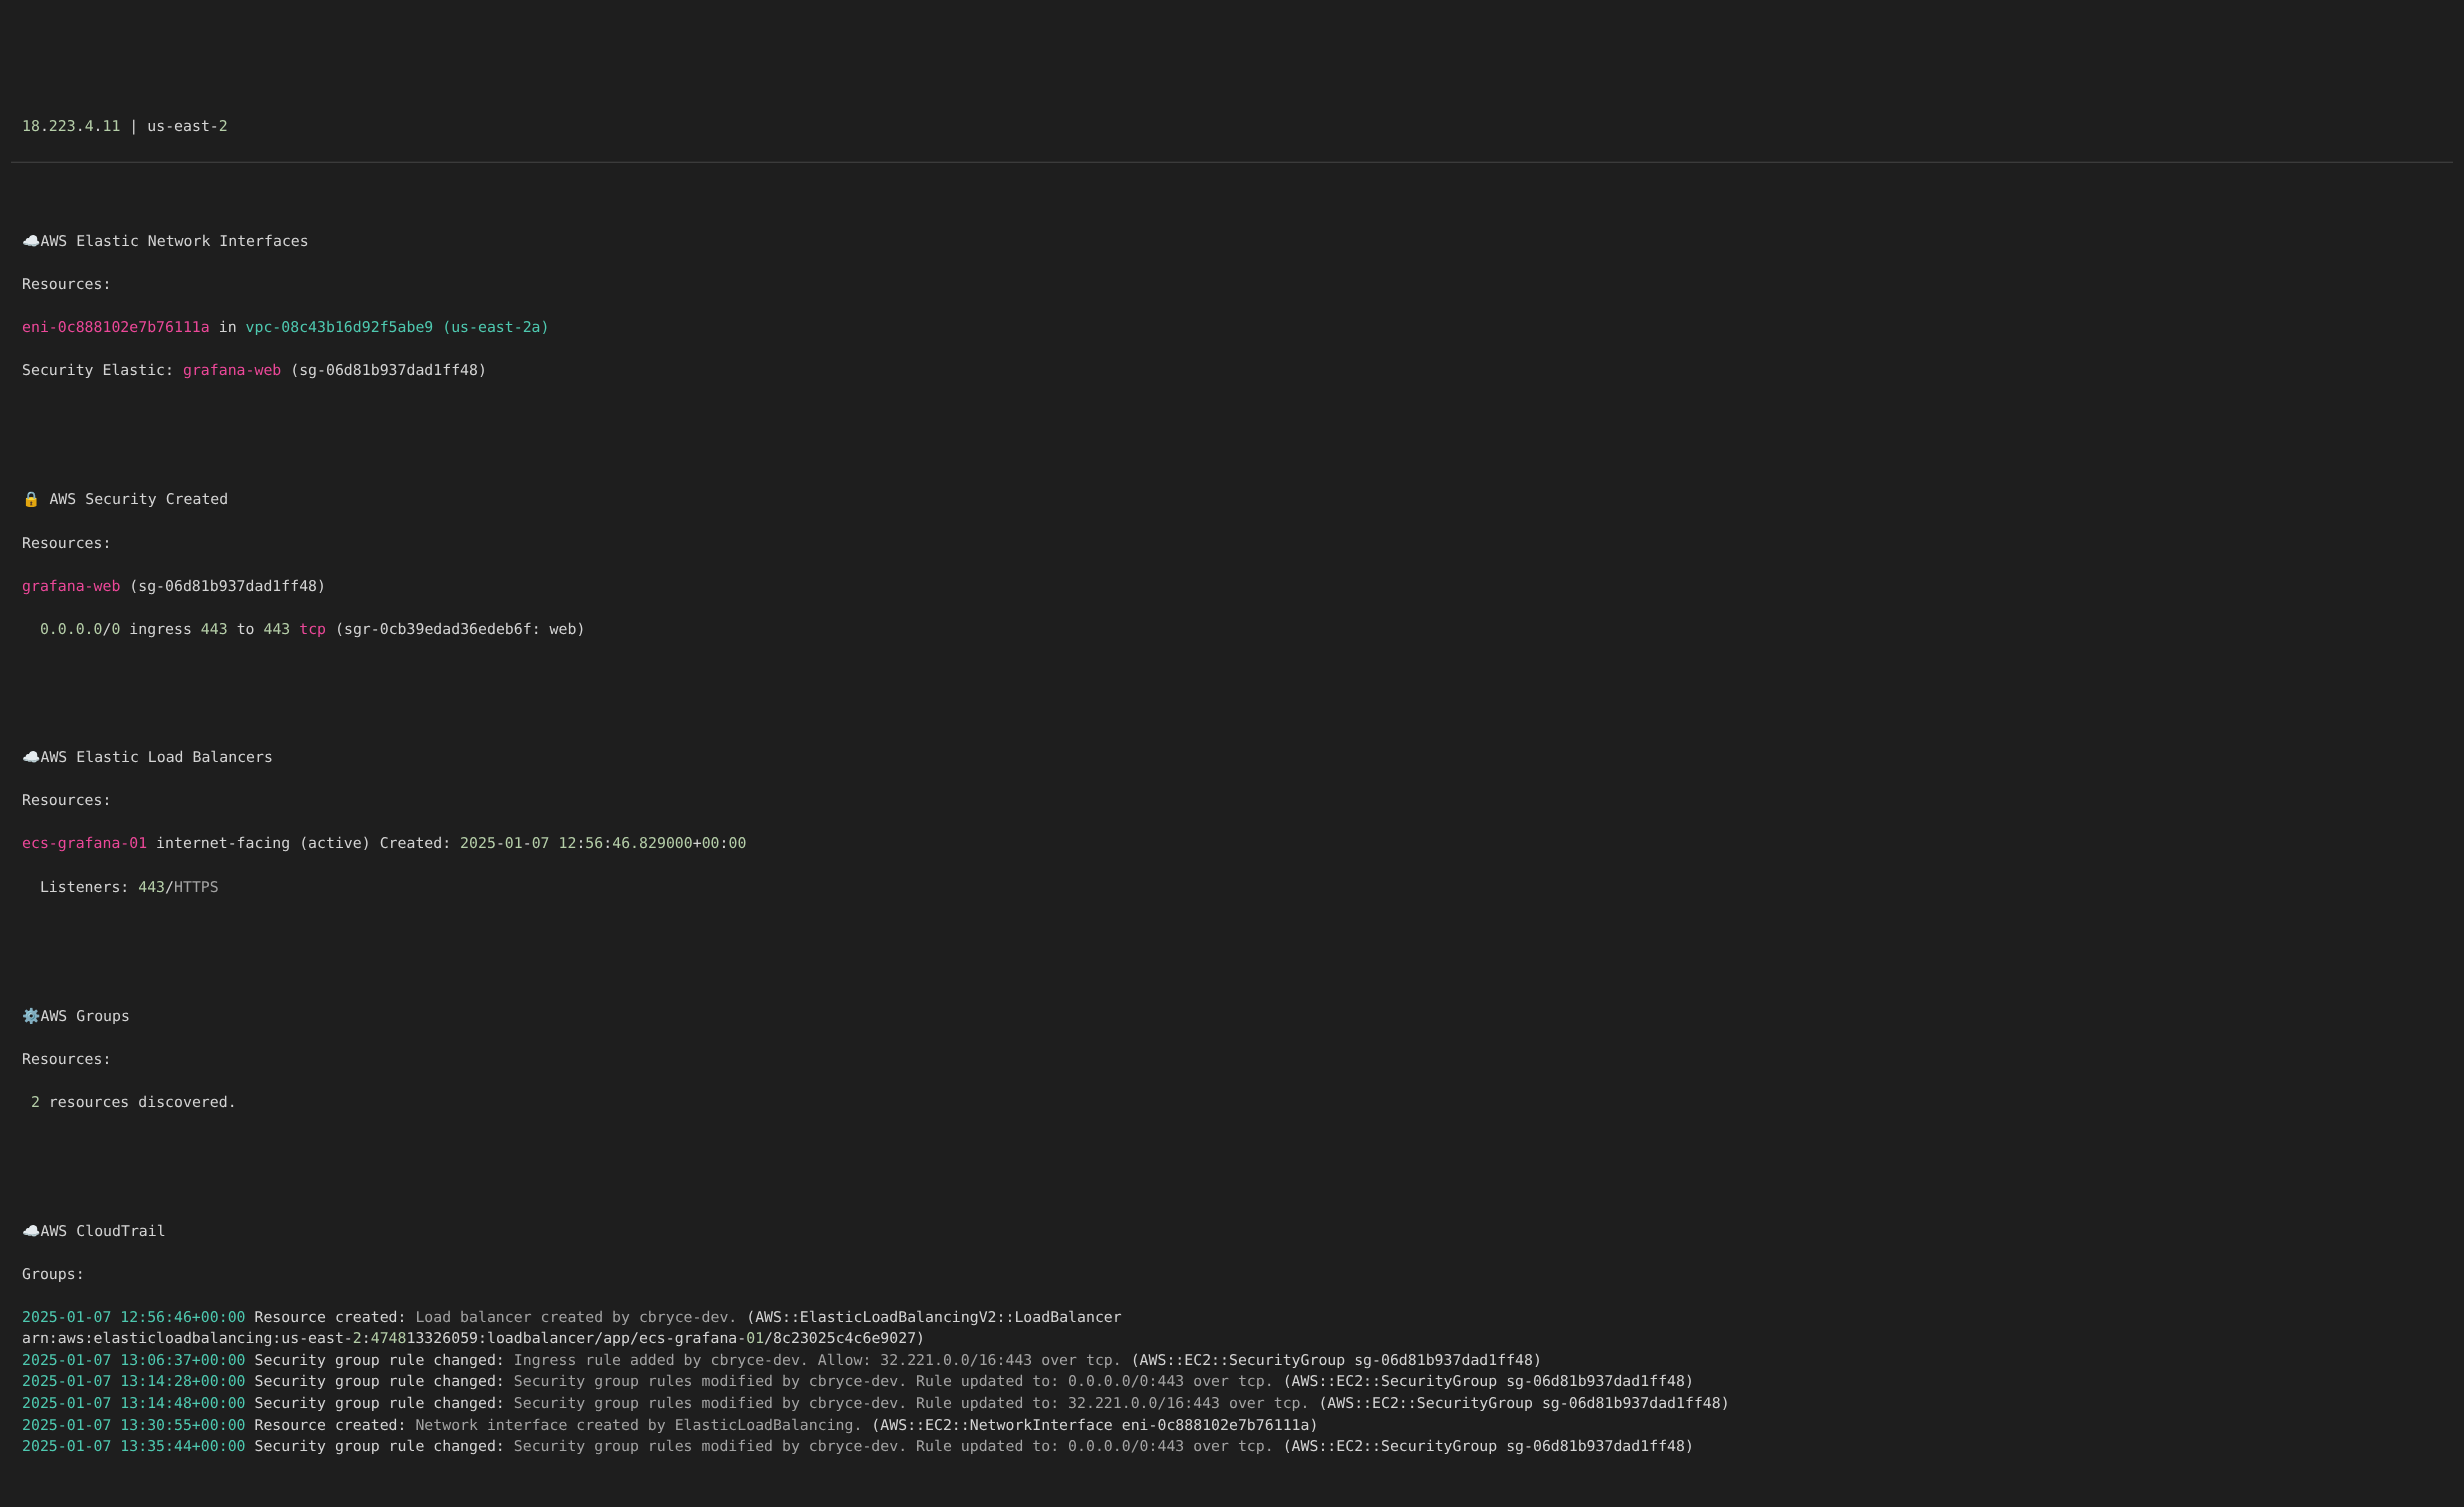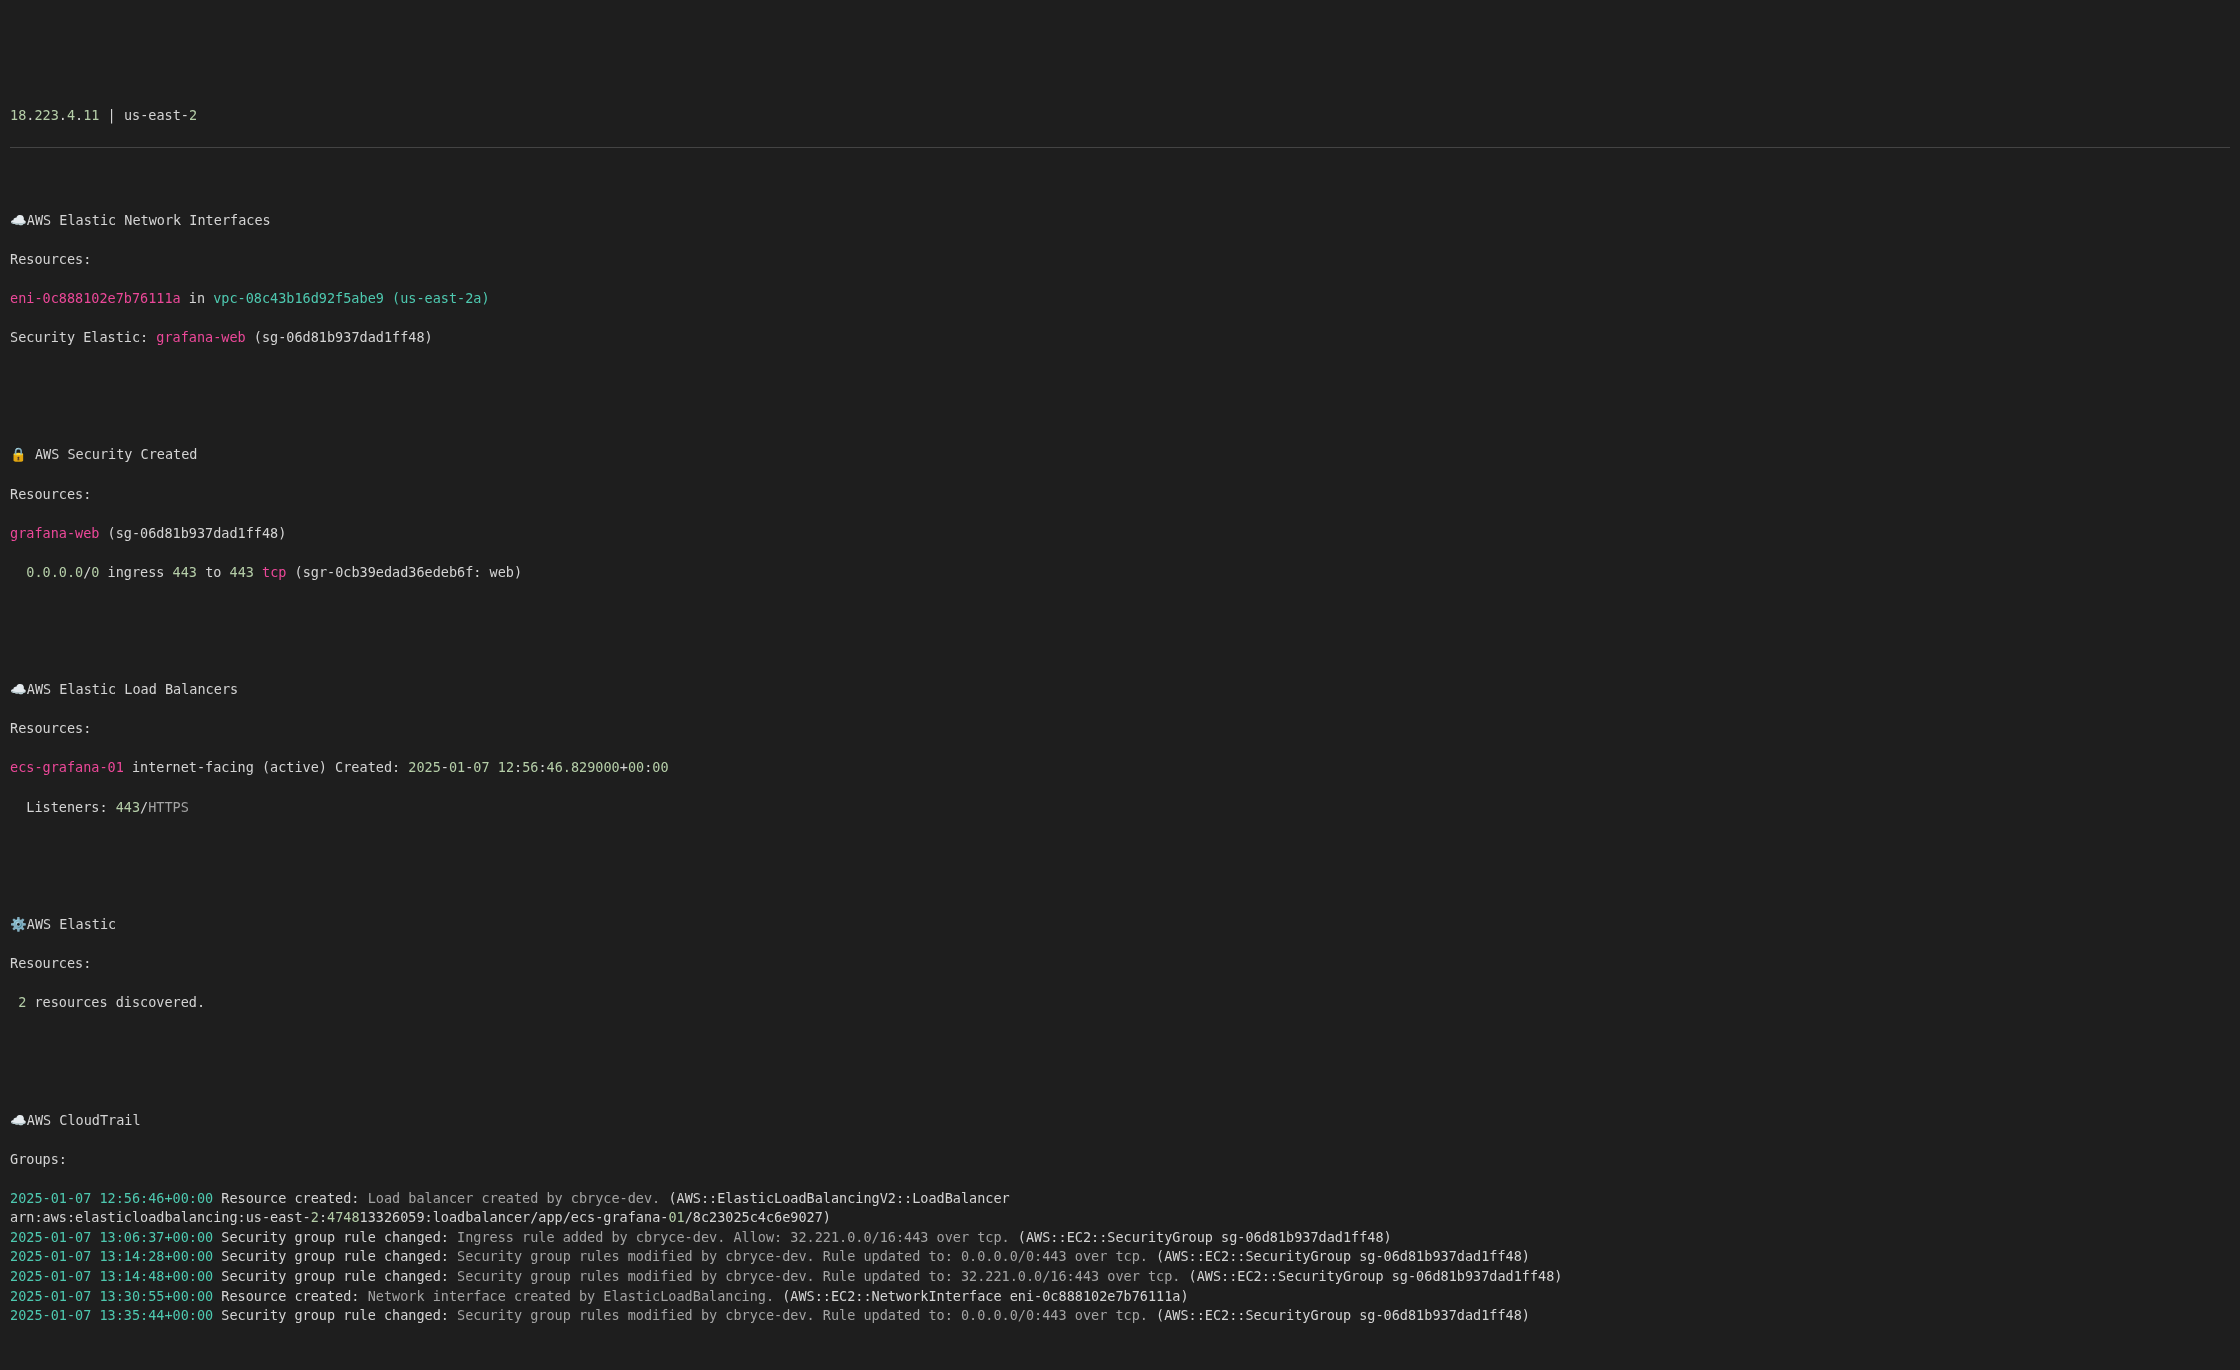--- a/index.html
+++ b/index.html
@@ -21,21 +21,21 @@
     text-underline-offset: 2px;
     color: #d4d4d4;
   }
   .emoji { display: inline; }
   .hr-top {
     border: none;
     border-top: 1px solid #444;
     margin-top: 2px;
     margin-bottom: 4px;
   }
-  .ln { display: block; }
+  .ln { display: block; margin-left: 10px; }
 </style>
 </head>
 <body>
 
 
 
 
 <span class="ln"><span class="num">18</span><span class="ip-dot">.</span><span class="num">223</span><span class="ip-dot">.</span><span class="num">4</span><span class="ip-dot">.</span><span class="num">11</span><span> | </span><span>us-east-</span><span class="num">2</span></span>
 <hr class="hr-top">
 
@@ -54,21 +54,21 @@
 <span class="ln">&nbsp;</span>
 
 
 <span class="ln"><span class="emoji">☁️</span><span class="section-header">AWS Elastic Load Balancers</span></span>
 <span class="ln">Resources:</span>
 <span class="ln"><span class="yellow">ecs-grafana-01</span><span> internet-facing (active) Created: </span><span id="elb-created"><span><span class="num">2025</span><span>-</span><span class="num">01</span><span>-</span><span class="num">07</span><span> </span><span class="num">12</span><span>:</span><span class="num">56</span><span>:</span><span class="num">46</span><span class="num">.</span><span class="num">829000</span><span>+</span><span class="num">00</span><span>:</span><span class="num">00</span></span></span></span>
 <span class="ln"><span>  Listeners: </span><span class="num">443</span><span>/</span><span class="magenta">HTTPS</span></span>
 <span class="ln">&nbsp;</span>
 
 
-<span class="ln"><span class="emoji">⚙️</span><span class="section-header">AWS Elastic</span></span>
+<span class="ln"><span class="emoji">⚙️</span><span class="section-header">AWS Groups</span></span>
 <span class="ln">Resources:</span>
 <span class="ln"> <span class="num">2</span><span> resources discovered.</span></span>
 <span class="ln">&nbsp;</span>
 
 
 <span class="ln"><span class="emoji">☁️</span><span class="section-header">AWS CloudTrail</span></span>
 <span class="ln">Groups:</span>
 <div id="cloudtrail-events"><span class="ln"><span class="cyan">2025-01-07 12:56:46+00:00</span><span> Resource created: </span><span class="magenta">Load balancer created by cbryce-dev.</span><span> (AWS::ElasticLoadBalancingV2::LoadBalancer</span></span><span class="ln"><span>arn:aws:elasticloadbalancing:us-east-</span><span class="num">2</span><span>:</span><span class="num">4748</span><span>13326059:loadbalancer/app/ecs-grafana-</span><span class="num">01</span><span>/8c23025c4c6e9027)</span></span><span class="ln"><span class="cyan">2025-01-07 13:06:37+00:00</span><span> Security group rule changed: </span><span class="magenta">Ingress rule added by cbryce-dev. Allow: 32.221.0.0/16:443 over tcp.</span><span> (AWS::EC2::SecurityGroup sg-06d81b937dad1ff48)</span></span><span class="ln"><span class="cyan">2025-01-07 13:14:28+00:00</span><span> Security group rule changed: </span><span class="magenta">Security group rules modified by cbryce-dev. Rule updated to: 0.0.0.0/0:443 over tcp.</span><span> (AWS::EC2::SecurityGroup sg-06d81b937dad1ff48)</span></span><span class="ln"><span class="cyan">2025-01-07 13:14:48+00:00</span><span> Security group rule changed: </span><span class="magenta">Security group rules modified by cbryce-dev. Rule updated to: 32.221.0.0/16:443 over tcp.</span><span> (AWS::EC2::SecurityGroup sg-06d81b937dad1ff48)</span></span><span class="ln"><span class="cyan">2025-01-07 13:30:55+00:00</span><span> Resource created: </span><span class="magenta">Network interface created by ElasticLoadBalancing.</span><span> (AWS::EC2::NetworkInterface eni-0c888102e7b76111a)</span></span><span class="ln"><span class="cyan">2025-01-07 13:35:44+00:00</span><span> Security group rule changed: </span><span class="magenta">Security group rules modified by cbryce-dev. Rule updated to: 0.0.0.0/0:443 over tcp.</span><span> (AWS::EC2::SecurityGroup sg-06d81b937dad1ff48)</span></span></div>
 <span class="ln">&nbsp;</span>
 

